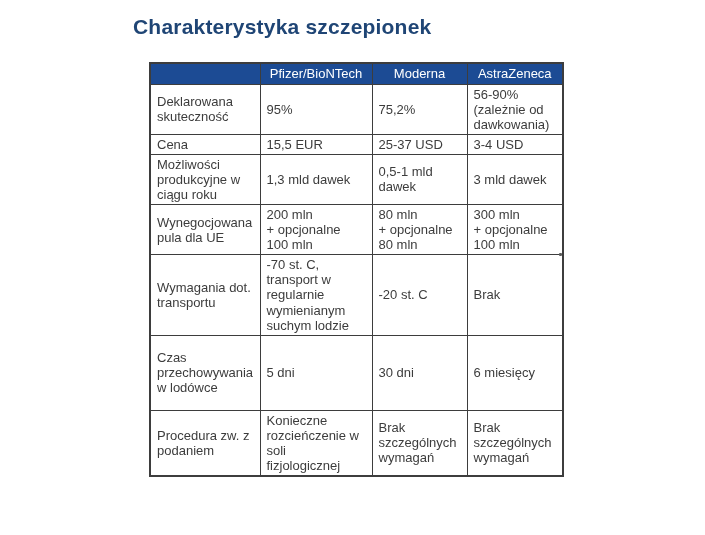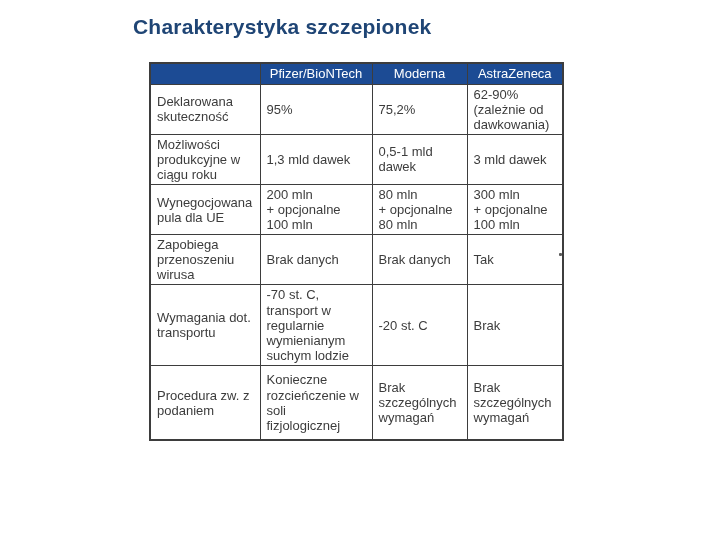--- a/index.html
+++ b/index.html
@@ -117,23 +117,29 @@
             <th>Moderna</th>
             <th>AstraZeneca</th>
           </tr>
       </thead>
       <tbody>
           <tr>
             <td>Deklarowana
 skuteczność</td>
             <td>95%</td>
             <td>75,2%</td>
-            <td>62-90%
+            <td>56-90%
 (zależnie od
 dawkowania)</td>
+          </tr>
+          <tr>
+            <td>Cena</td>
+            <td>15,5 EUR</td>
+            <td>25-37 USD</td>
+            <td>3-4 USD</td>
           </tr>
           <tr>
             <td>Możliwości
 produkcyjne w
 ciągu roku</td>
             <td>1,3 mld dawek</td>
             <td>0,5-1 mld
 dawek</td>
             <td>3 mld dawek</td>
           </tr>
@@ -144,37 +150,37 @@
 + opcjonalne
 100 mln</td>
             <td>80 mln
 + opcjonalne
 80 mln</td>
             <td>300 mln
 + opcjonalne
 100 mln</td>
           </tr>
           <tr>
-            <td>Zapobiega
-przenoszeniu
-wirusa</td>
-            <td>Brak danych</td>
-            <td>Brak danych</td>
-            <td>Tak</td>
-          </tr>
-          <tr>
             <td>Wymagania dot.
 transportu</td>
             <td>-70 st. C,
 transport w
 regularnie
 wymienianym
 suchym lodzie</td>
             <td>-20 st. C</td>
             <td>Brak</td>
+          </tr>
+          <tr>
+            <td>Czas
+przechowywania
+w lodówce</td>
+            <td>5 dni</td>
+            <td>30 dni</td>
+            <td>6 miesięcy</td>
           </tr>
           <tr>
             <td>Procedura zw. z
 podaniem</td>
             <td>Konieczne
 rozcieńczenie w
 soli
 fizjologicznej</td>
             <td>Brak
 szczególnych

